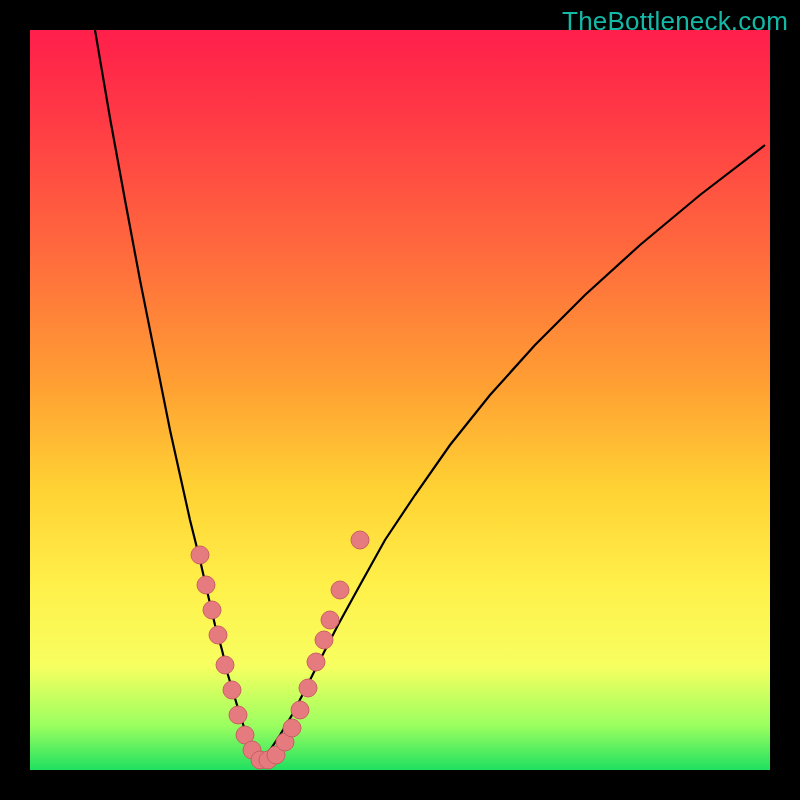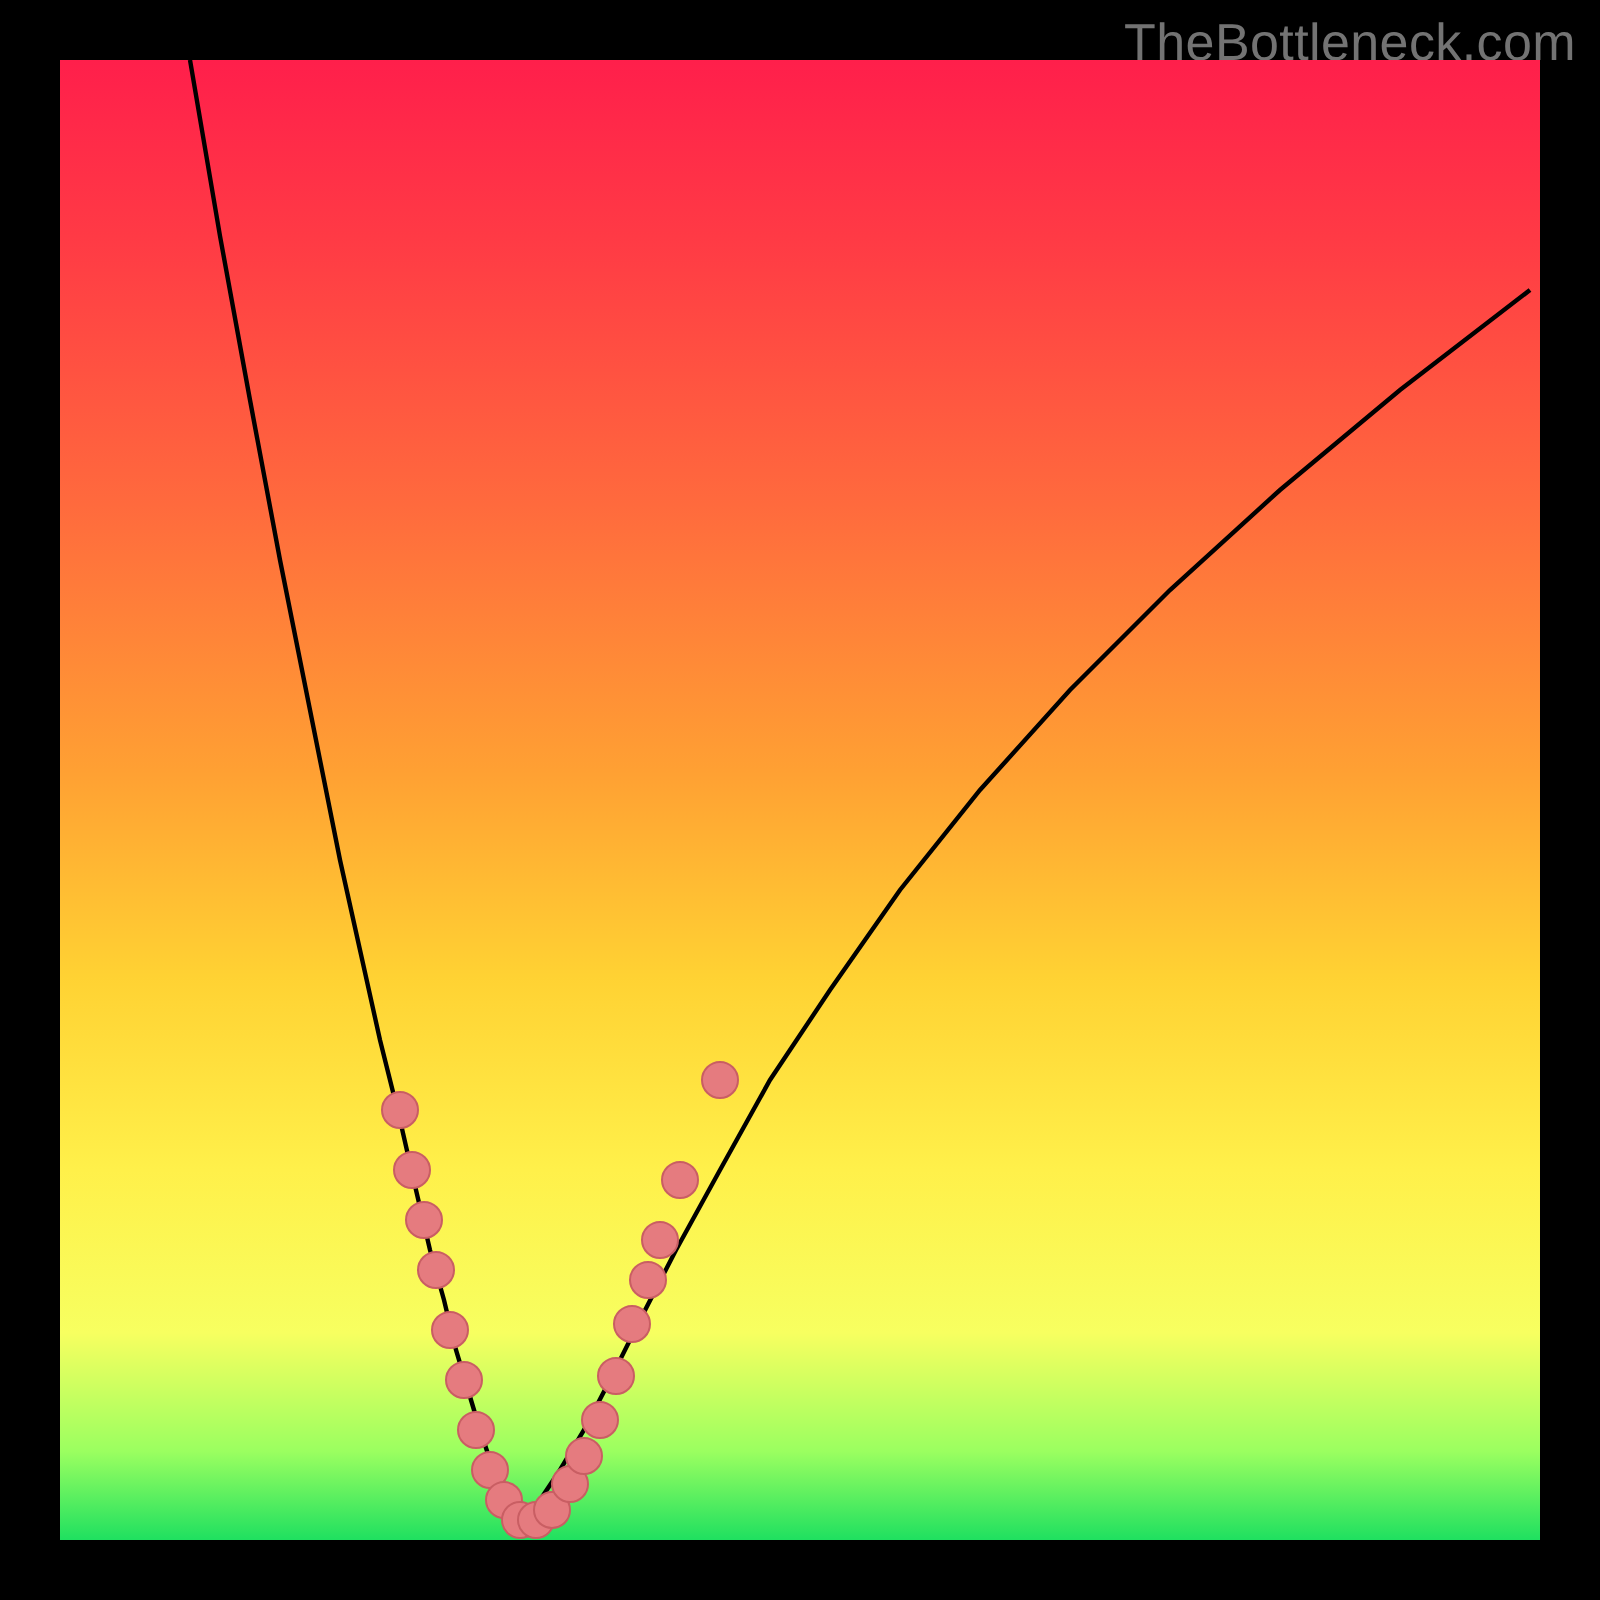--- a/index.html
+++ b/index.html
@@ -36,21 +36,21 @@
       #fff04a 75%,
       #f7ff60 86%,
       #9bff60 94%,
       #1fe060 100%
     );
   }
   .watermark {
     position: absolute;
     top: 6px;
     right: 12px;
-    color: #737373;
+    color: #14b8a6;
     font-size: 26px;
     font-weight: 500;
     letter-spacing: 0.2px;
     user-select: none;
   }
   svg.curve {
     position: absolute;
     left: 0;
     top: 0;
     width: 740px;

